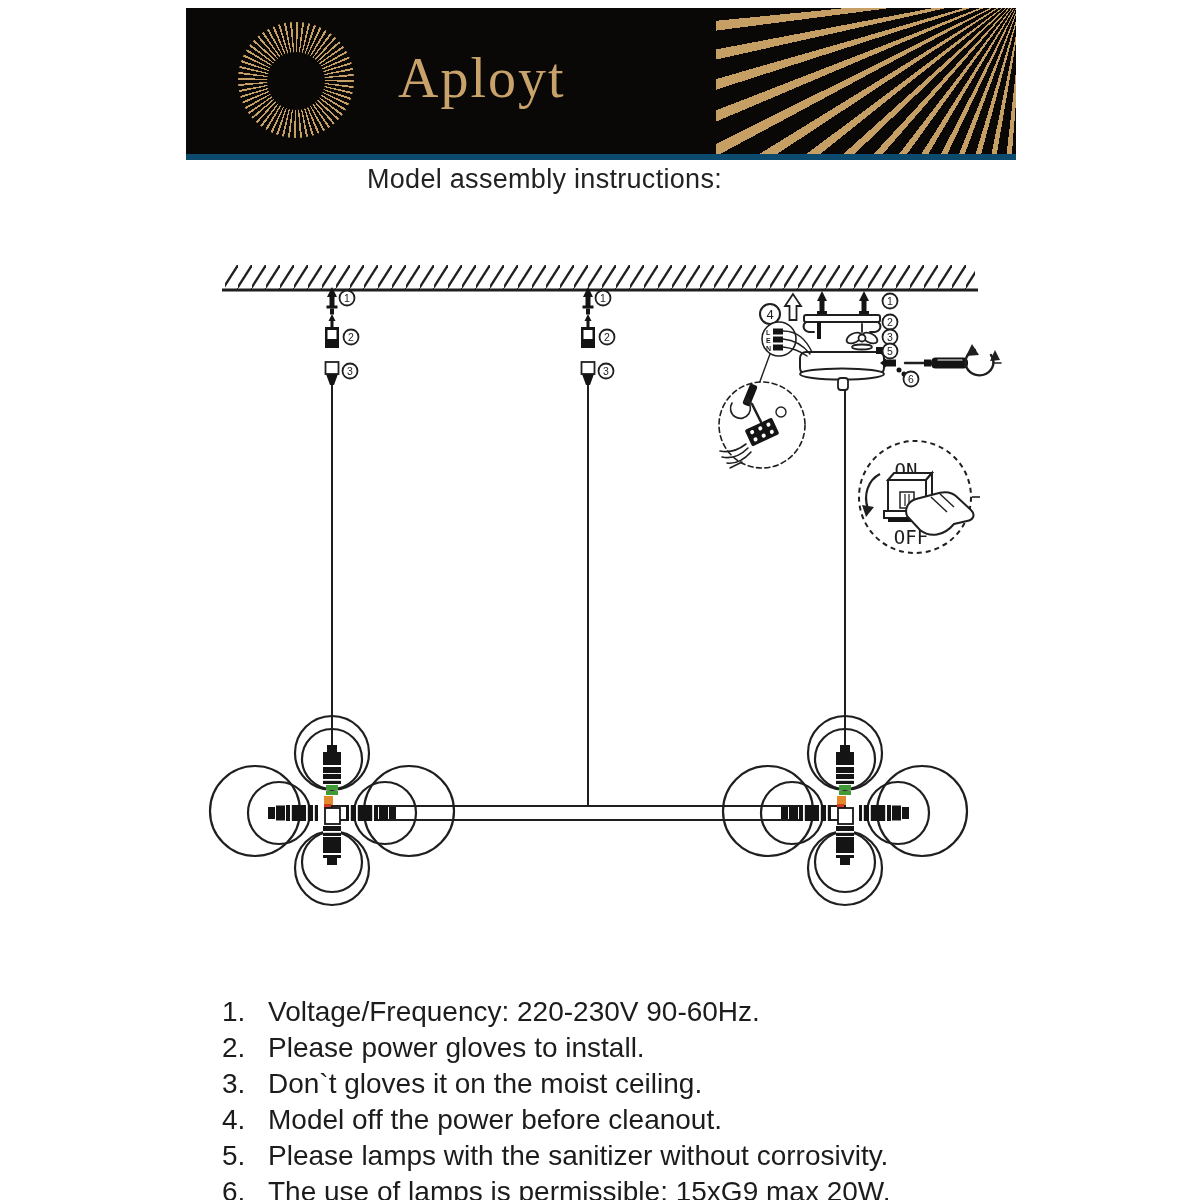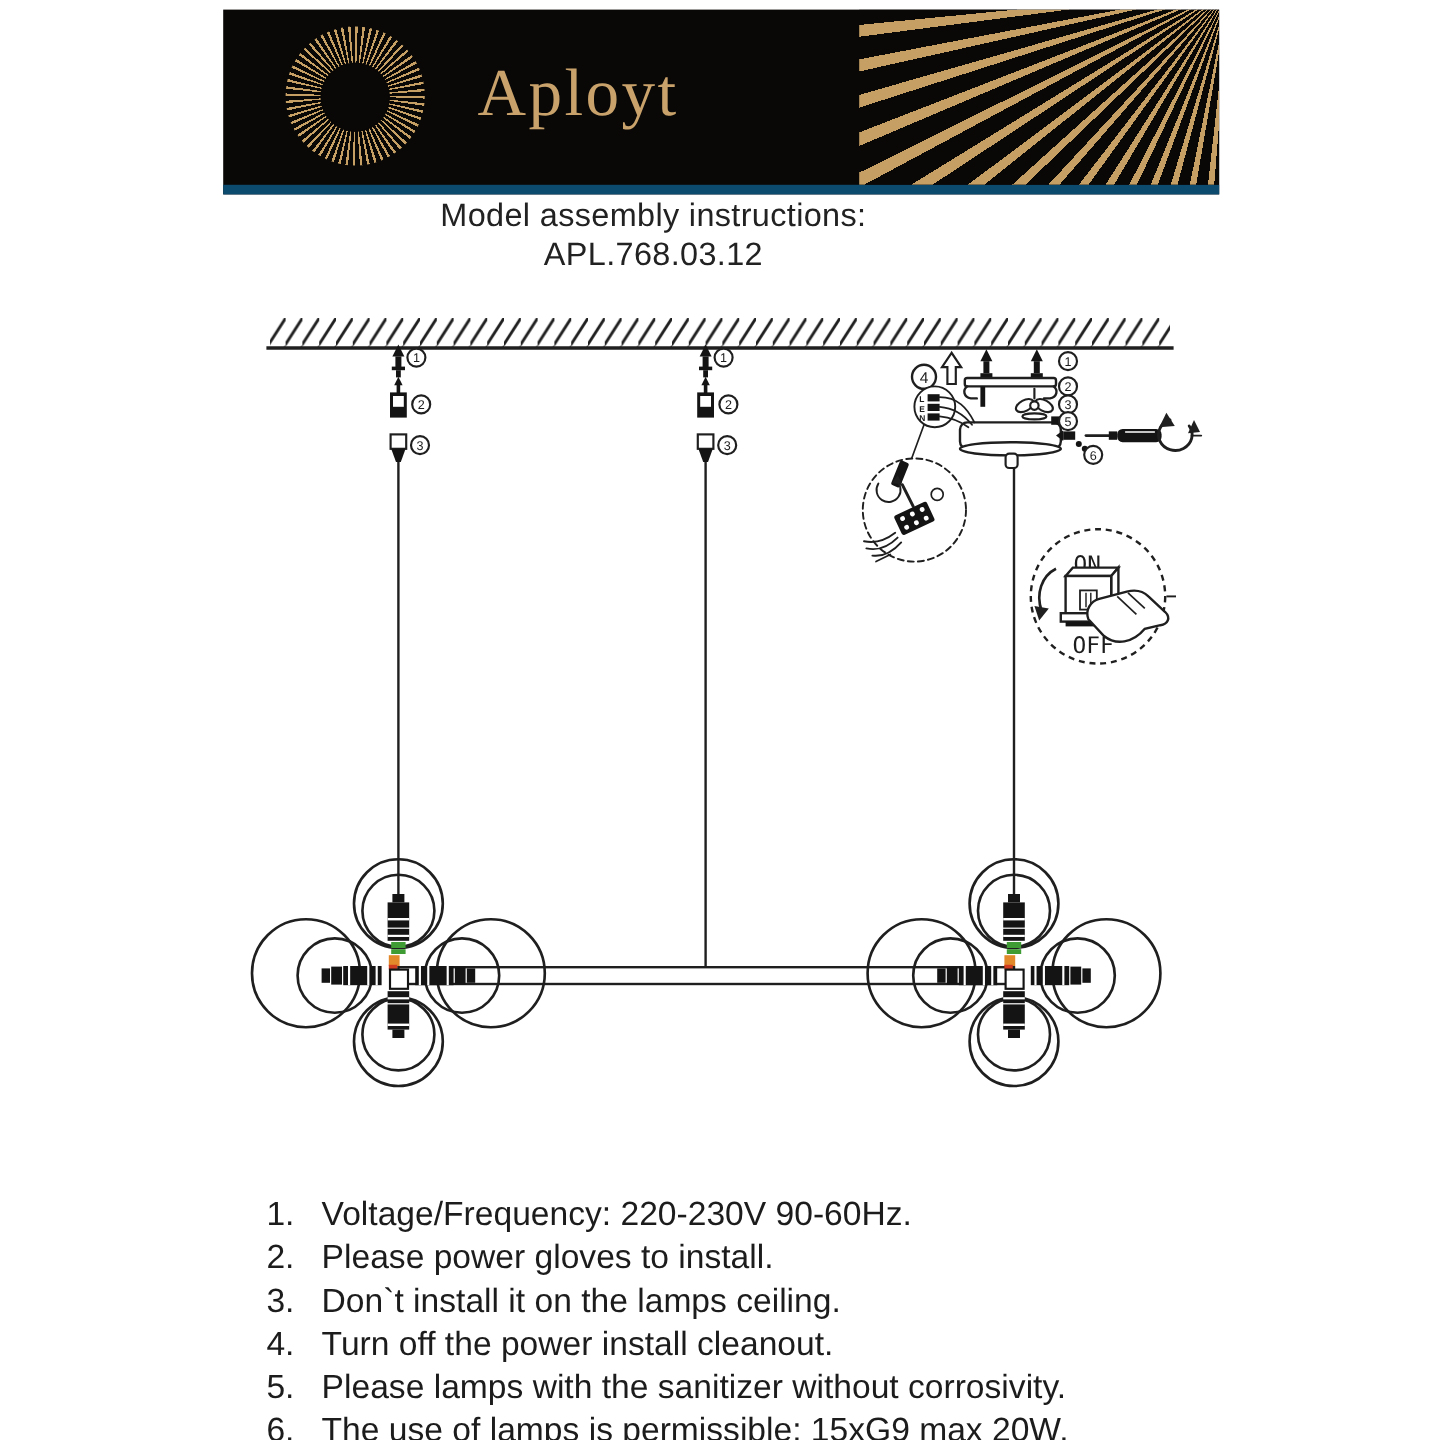--- a/index.html
+++ b/index.html
@@ -1,20 +1,20 @@
 <!DOCTYPE html>
 <html><head>
 <meta charset="utf-8">
 <style>
   html,body{margin:0;padding:0;background:#fff;}
   .page{position:relative;width:1200px;height:1200px;background:#ffffff;overflow:hidden;
         font-family:"Liberation Sans",sans-serif;color:#1d1d1d;}
   
   .banner{position:absolute;left:186px;top:8px;width:830px;height:146px;background:#0a0807;
-          border-bottom:8px solid #0c4a6e;overflow:hidden;}
+          border-bottom:6px solid #0c4a6e;overflow:hidden;}
   .sunburst{position:absolute;left:52px;top:14px;width:116px;height:116px;border-radius:50%;
             background:repeating-conic-gradient(#c59f63 0deg 2.1deg,#0a0807 2.1deg 6deg);}
   .sunburst-core{position:absolute;left:82px;top:45px;width:56px;height:56px;border-radius:50%;
             background:#0a0807;box-shadow:0 0 0 1px #0a0807;}
   .brand{position:absolute;left:212px;top:38px;width:300px;font-size:56px;letter-spacing:2px;
          color:#c8a26a;font-family:"Liberation Serif",serif;font-weight:400;}
   .rays{position:absolute;right:0;top:0;width:300px;height:146px;
         background:repeating-conic-gradient(from 150deg at 103% -12%,#0a0807 0deg 3.4deg,#c59f63 3.4deg 5.2deg);}
   
   .title-block{position:absolute;left:0;top:163px;width:1089px;text-align:center;}
@@ -35,21 +35,20 @@
 
   <div class="banner">
     <div class="sunburst"></div>
     <div class="sunburst-core"></div>
     <div class="brand">Aployt</div>
     <div class="rays"></div>
   </div>
 
   <div class="title-block">
     <div class="title-line">Model assembly instructions:</div>
-    <div class="title-line">APL.768.03.12</div>
   </div>
 
   <svg class="diagram" width="1200" height="1200" viewBox="0 0 1200 1200">
     <defs>
       <pattern id="hatch" width="14" height="24" patternUnits="userSpaceOnUse">
         <line x1="-2" y1="26" x2="16" y2="-2" stroke="#1f1f1f" stroke-width="2.4"></line>
       </pattern>
     </defs>
 
     <g>
@@ -288,25 +287,25 @@
     <div class="instr-row">
       <span class="instr-num">1.</span>
       <span>Voltage/Frequency: 220-230V 90-60Hz.</span>
     </div>
     <div class="instr-row">
       <span class="instr-num">2.</span>
       <span>Please power gloves to install.</span>
     </div>
     <div class="instr-row">
       <span class="instr-num">3.</span>
-      <span>Don`t install it on the lamps ceiling.</span>
+      <span>Don`t gloves it on the moist ceiling.</span>
     </div>
     <div class="instr-row">
       <span class="instr-num">4.</span>
-      <span>Turn off the power install cleanout.</span>
+      <span>Model off the power before cleanout.</span>
     </div>
     <div class="instr-row">
       <span class="instr-num">5.</span>
       <span>Please lamps with the sanitizer without corrosivity.</span>
     </div>
     <div class="instr-row">
       <span class="instr-num">6.</span>
       <span>The use of lamps is permissible: 15xG9 max 20W.</span>
     </div>
   </div>

